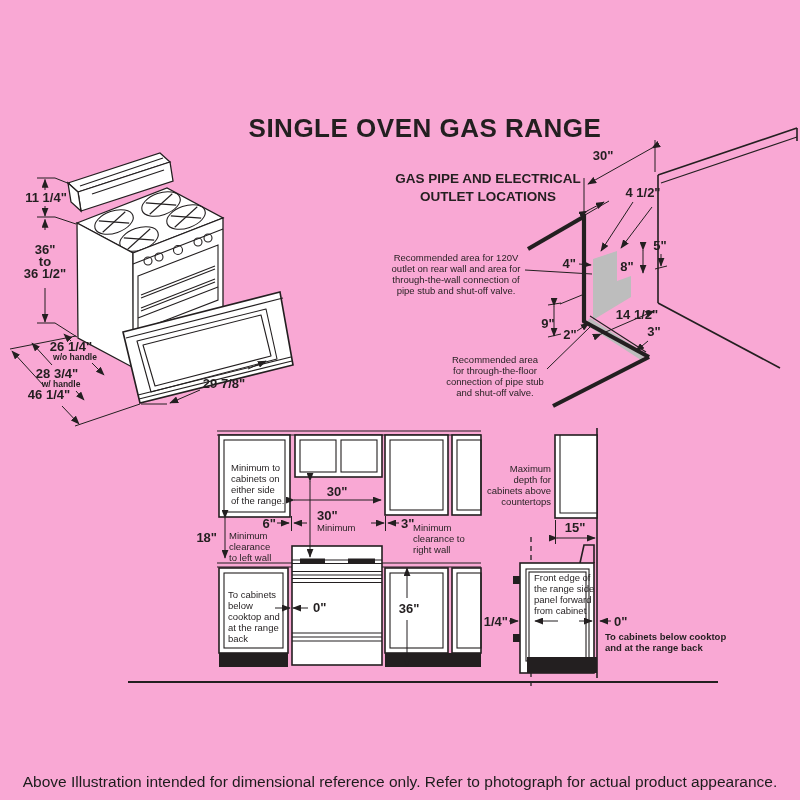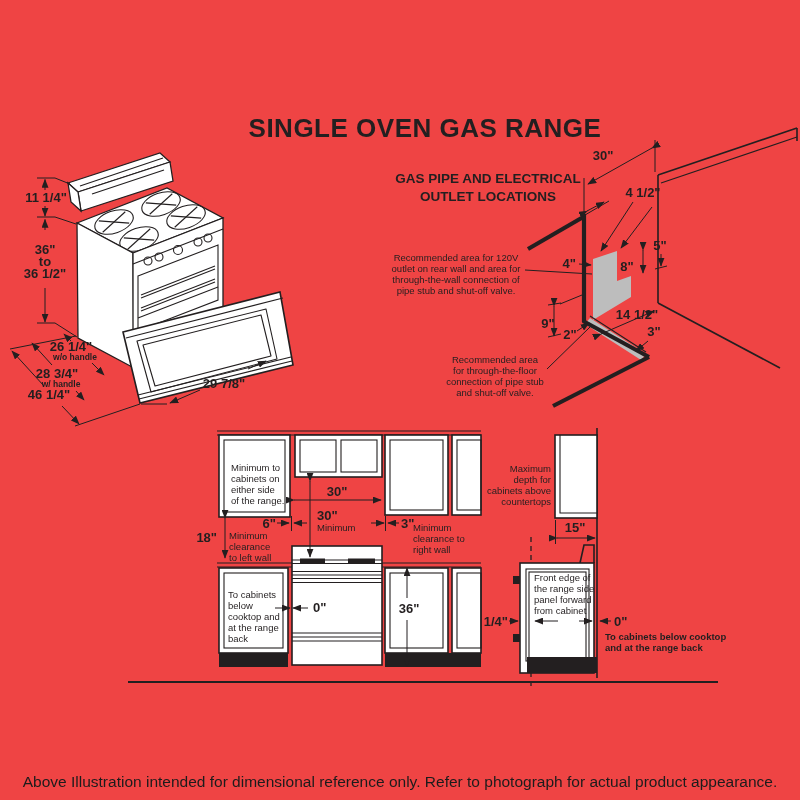--- a/index.html
+++ b/index.html
@@ -1,16 +1,16 @@
 <!DOCTYPE html>
 <html><head>
 <meta charset="utf-8">
 <style>
   html,body{margin:0;padding:0;background:#ffffff;}
-  .page{position:relative;width:800px;height:800px;background:#ef4444;font-family:"Liberation Sans",sans-serif;}
+  .page{position:relative;width:800px;height:800px;background:#f9a8d4;font-family:"Liberation Sans",sans-serif;}
   svg{position:absolute;left:0;top:0;}
   svg text{fill:#231f20;font-family:"Liberation Sans",sans-serif;}
   .ln{stroke:#231f20;stroke-width:1.1;fill:none;}
   .ln2{stroke:#231f20;stroke-width:1.6;fill:none;}
   .thk{stroke:#231f20;stroke-width:4.2;fill:none;}
   .dim{stroke:#231f20;stroke-width:1;fill:none;}
   .fw{fill:#ffffff;stroke:#231f20;stroke-width:1.3;}
   .fw2{fill:#ffffff;stroke:#231f20;stroke-width:1.6;}
   .blk{fill:#231f20;stroke:none;}
   .gry{fill:#bdbdbd;stroke:none;}

